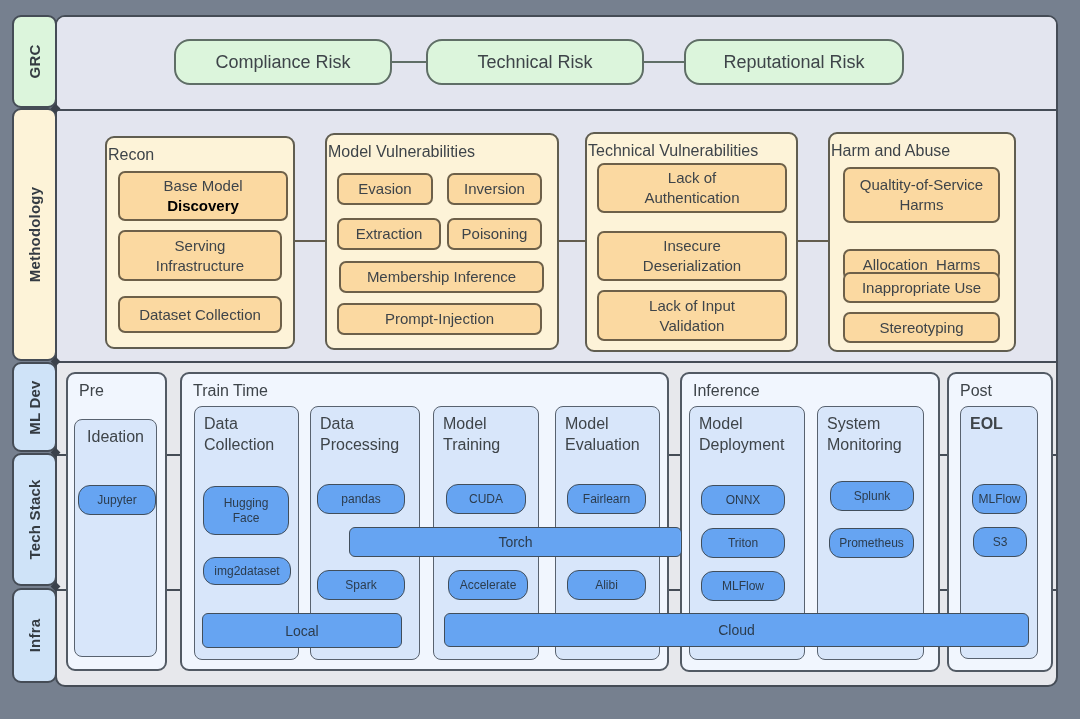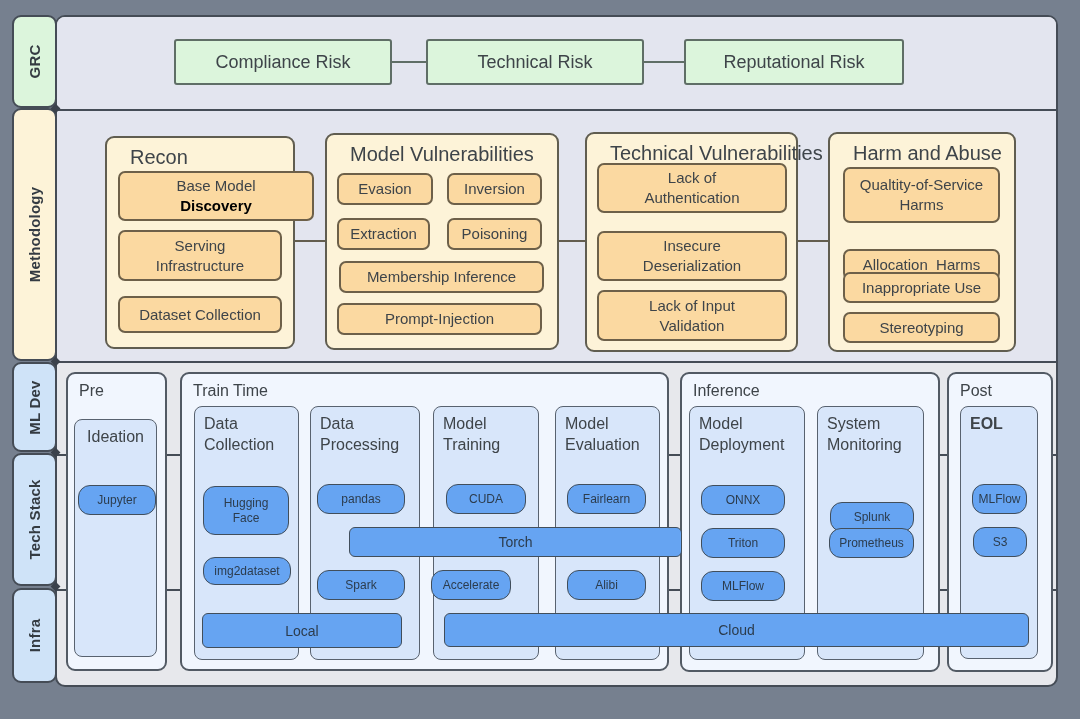--- a/index.html
+++ b/index.html
@@ -16,27 +16,27 @@
   .band-mid{left:0;top:94px;width:100%;height:252px;background:#e3e5ef;border-bottom:2px solid #454c56;}
   .hline{height:2px;background:#454c56;}
   
   .tab{left:12px;width:45px;border:2px solid #454c56;border-radius:9px;display:flex;align-items:center;justify-content:center;}
   .tab span{transform:rotate(-90deg);white-space:nowrap;font-weight:bold;font-size:15px;color:#343b42;letter-spacing:.2px;}
   .tab-green{background:#dcf5dc;}
   .tab-cream{background:#fdf3d8;}
   .tab-blue{background:#cfe3f8;}
   .diamond{width:7px;height:7px;background:#3b424c;transform:rotate(45deg);z-index:30;}
   
-  .risk{height:46px;background:#dcf5dc;border:2px solid #5f6e66;border-radius:3px;
+  .risk{height:46px;background:#dcf5dc;border:2px solid #5f6e66;border-radius:16px;
         display:flex;align-items:center;justify-content:center;font-size:18px;color:#3e4449;}
   .conn-g{height:2px;background:#5f6e66;}
   .conn-o{height:2px;background:#635d4e;}
   
   .mgroup{background:#fdf3d8;border:2px solid #605d50;border-radius:9px;z-index:1;}
-  .mtitle{position:absolute;left:23px;top:8px;font-size:20px;color:#3e4449;white-space:nowrap;}
+  .mtitle{position:absolute;left:1px;top:8px;font-size:16px;color:#3e4449;white-space:nowrap;}
   .mchip{background:#fbd9a1;border:2px solid #6d6049;border-radius:7px;z-index:2;
          display:flex;align-items:center;justify-content:center;text-align:center;
          font-size:15px;color:#3e4449;line-height:1.32;white-space:pre-wrap;}
   .bold2{color:#000;font-weight:600;}
   
   .lgroup{background:#f1f6fe;border:2px solid #525a64;border-radius:9px;z-index:1;}
   .ltitle{position:absolute;left:11px;top:8px;font-size:16px;color:#3e4449;white-space:nowrap;}
   .col{background:#d8e6fa;border:1.5px solid #58626f;border-radius:8px;z-index:2;}
   .coltitle{position:absolute;left:9px;top:7px;font-size:16px;color:#3e4449;line-height:1.3;}
   .chip{background:#66a4f2;border:1.5px solid #414e5b;border-radius:12px;z-index:3;
@@ -68,41 +68,41 @@
     <span>Reputational Risk</span>
   </div>
 
   <div class="abs conn-o" style="left:238px;top:223px;width:30px;z-index:0;"></div>
   <div class="abs conn-o" style="left:502px;top:223px;width:26px;z-index:0;"></div>
   <div class="abs conn-o" style="left:741px;top:223px;width:30px;z-index:0;"></div>
 
   <div class="abs mgroup" style="left:48px;top:119px;width:190px;height:213px;">
     <div class="mtitle">Recon</div>
   </div>
-  <div class="abs mchip" style="left:61px;top:154px;width:196px;height:50px;flex-direction:column;align-items:center;">
+  <div class="abs mchip" style="left:61px;top:154px;width:170px;height:50px;flex-direction:column;align-items:center;">
     <div>Base Model</div>
     <div class="bold2">Discovery</div>
   </div>
   <div class="abs mchip" style="left:61px;top:213px;width:164px;height:51px;padding:16px 20px;">
     <span>Serving Infrastructure</span>
   </div>
   <div class="abs mchip" style="left:61px;top:279px;width:164px;height:37px;">
     <span>Dataset Collection</span>
   </div>
 
   <div class="abs mgroup" style="left:268px;top:116px;width:234px;height:217px;">
     <div class="mtitle">Model Vulnerabilities</div>
   </div>
   <div class="abs mchip" style="left:280px;top:156px;width:96px;height:32px;">
     <span>Evasion</span>
   </div>
   <div class="abs mchip" style="left:390px;top:156px;width:95px;height:32px;">
     <span>Inversion</span>
   </div>
-  <div class="abs mchip" style="left:280px;top:201px;width:93px;height:32px;">
+  <div class="abs mchip" style="left:280px;top:201px;width:104px;height:32px;">
     <span>Extraction</span>
   </div>
   <div class="abs mchip" style="left:390px;top:201px;width:95px;height:32px;">
     <span>Poisoning</span>
   </div>
   <div class="abs mchip" style="left:282px;top:244px;width:205px;height:32px;">
     <span>Membership Inference</span>
   </div>
   <div class="abs mchip" style="left:280px;top:286px;width:205px;height:32px;">
     <span>Prompt-Injection</span>
@@ -170,21 +170,21 @@
   </div>
   <div class="abs chip" style="left:260px;top:467px;width:88px;height:30px;">
     <span>pandas</span>
   </div>
   <div class="abs chip" style="left:260px;top:553px;width:88px;height:30px;align-items:center;">
     <span>Spark</span>
   </div>
   <div class="abs chip" style="left:389px;top:467px;width:80px;height:30px;">
     <span>CUDA</span>
   </div>
-  <div class="abs chip" style="left:374px;top:553px;width:80px;height:30px;">
+  <div class="abs chip" style="left:391px;top:553px;width:80px;height:30px;">
     <span>Accelerate</span>
   </div>
   <div class="abs chip" style="left:510px;top:467px;width:79px;height:30px;">
     <span>Fairlearn</span>
   </div>
   <div class="abs chip" style="left:510px;top:553px;width:79px;height:30px;">
     <span>Alibi</span>
   </div>
 
   <div class="abs lgroup" style="left:623px;top:355px;width:260px;height:300px;">
@@ -198,21 +198,21 @@
   </div>
   <div class="abs chip" style="left:644px;top:468px;width:84px;height:30px;">
     <span>ONNX</span>
   </div>
   <div class="abs chip" style="left:644px;top:511px;width:84px;height:30px;">
     <span>Triton</span>
   </div>
   <div class="abs chip" style="left:644px;top:554px;width:84px;height:30px;">
     <span>MLFlow</span>
   </div>
-  <div class="abs chip" style="left:773px;top:485px;width:84px;height:30px;">
+  <div class="abs chip" style="left:773px;top:464px;width:84px;height:30px;">
     <span>Splunk</span>
   </div>
   <div class="abs chip" style="left:772px;top:511px;width:85px;height:30px;">
     <span>Prometheus</span>
   </div>
 
   <div class="abs lgroup" style="left:890px;top:355px;width:106px;height:300px;">
     <div class="ltitle">Post</div>
   </div>
   <div class="abs col" style="left:903px;top:389px;width:78px;height:253px;font-weight:bold;">

